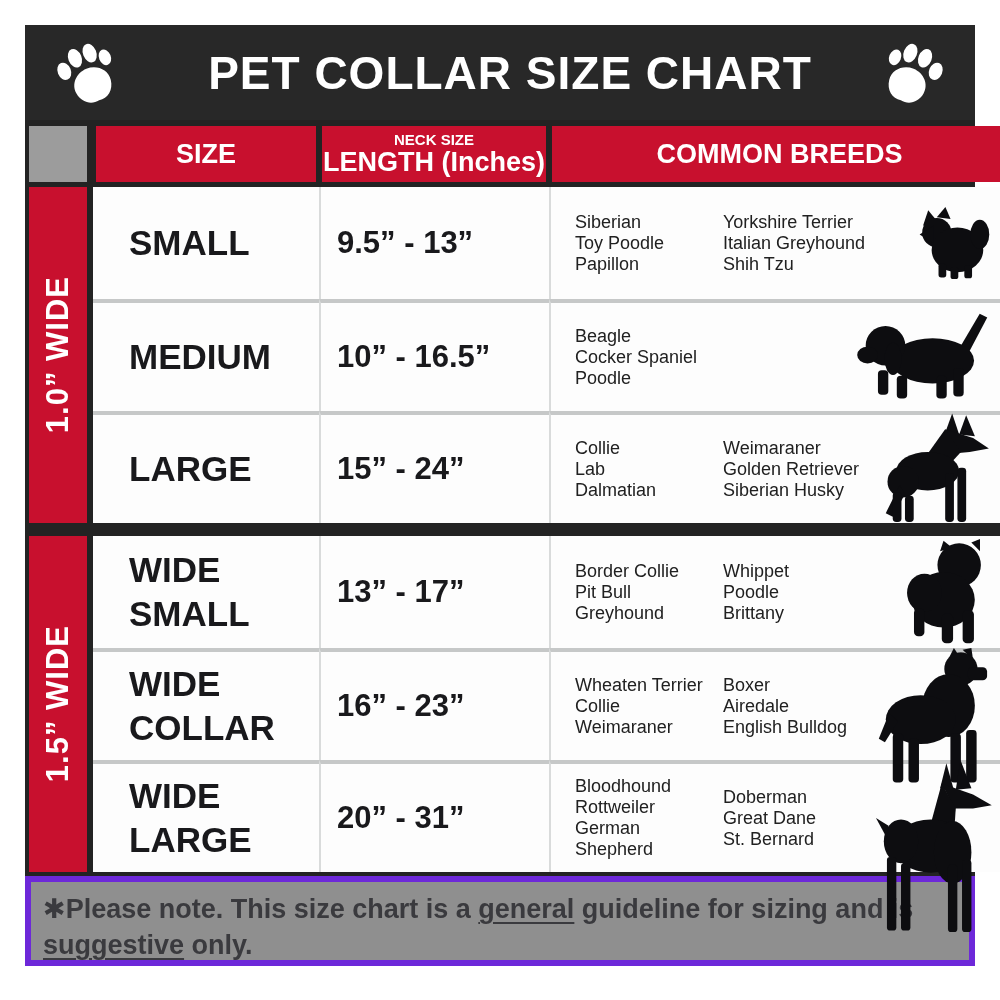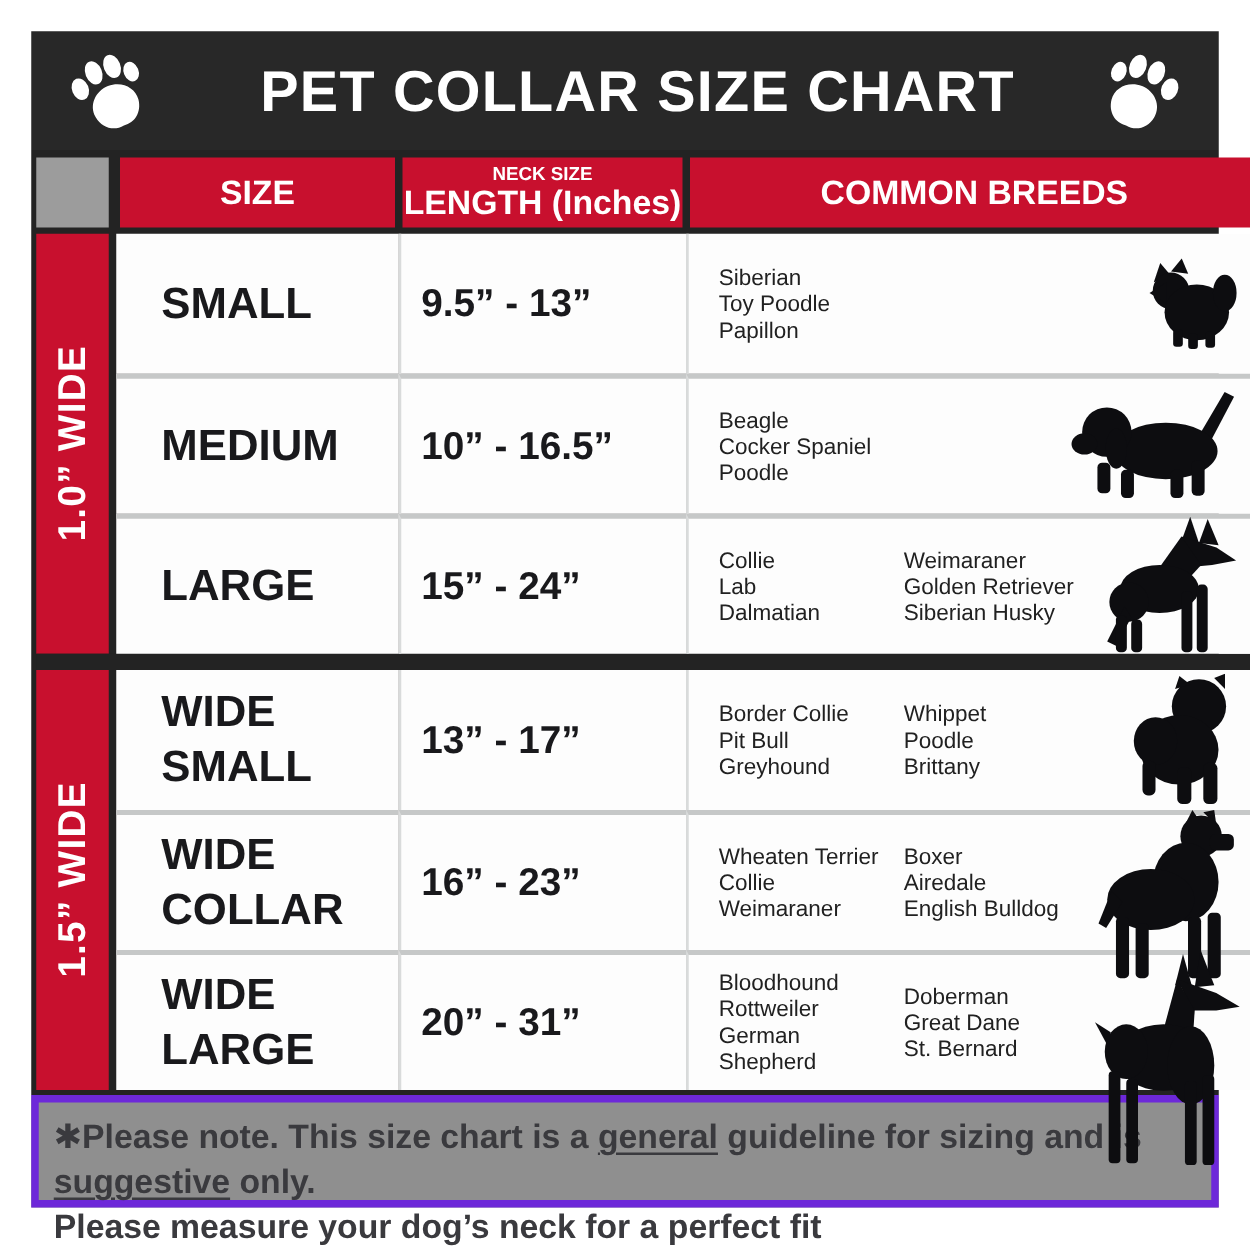--- a/index.html
+++ b/index.html
@@ -74,21 +74,20 @@
 </style>
 </head>
 <body>
 
 <div class="page">
 
   <div class="footer">
     <div>
       <span>✱</span><span>Please note. This size chart is a </span><span class="u">general</span><span> guideline for sizing and is </span><span class="u">suggestive</span><span> only.</span>
     </div>
-    <div>Please measure your dog’s neck for a perfect fit</div>
   </div>
 
   <div class="banner">
     <span class="paw paw-left">
       <svg viewBox="0 0 100 100">
           <g transform="rotate(-22 50 55)">
         <ellipse cx="21" cy="34" rx="9" ry="12"></ellipse>
         <ellipse cx="41" cy="23" rx="9" ry="13"></ellipse>
         <ellipse cx="62" cy="24" rx="9" ry="13"></ellipse>
         <ellipse cx="79" cy="37" rx="8" ry="11"></ellipse>
@@ -136,20 +135,23 @@
     <div class="cell size-cell" style="grid-column:3;grid-row:2">
       <span class="size-text">SMALL</span>
       </div>
     <div class="cell len-cell" style="grid-column:4;grid-row:2">
       <span>9.5” - 13”</span>
       </div>
     <div class="cell breeds-cell" style="grid-column:5;grid-row:2">
       <div class="breed-col">Siberian
 Toy Poodle
 Papillon</div>
+      <div class="breed-col breed-col-b">Yorkshire Terrier
+Italian Greyhound
+Shih Tzu</div>
       <div class="dog-area">
           <span class="dog-1">
         <svg viewBox="0 0 100 92">
           <polygon points="14,26 20,8 30,20"></polygon>
               <polygon points="30,16 40,4 46,18"></polygon>
           <circle cx="30" cy="34" r="17"></circle>
               <polygon points="10,36 26,26 26,46"></polygon>
           <ellipse cx="54" cy="54" rx="30" ry="26"></ellipse>
               <ellipse cx="80" cy="36" rx="11" ry="17"></ellipse>
           <rect x="32" y="70" width="9" height="16" rx="3"></rect>

